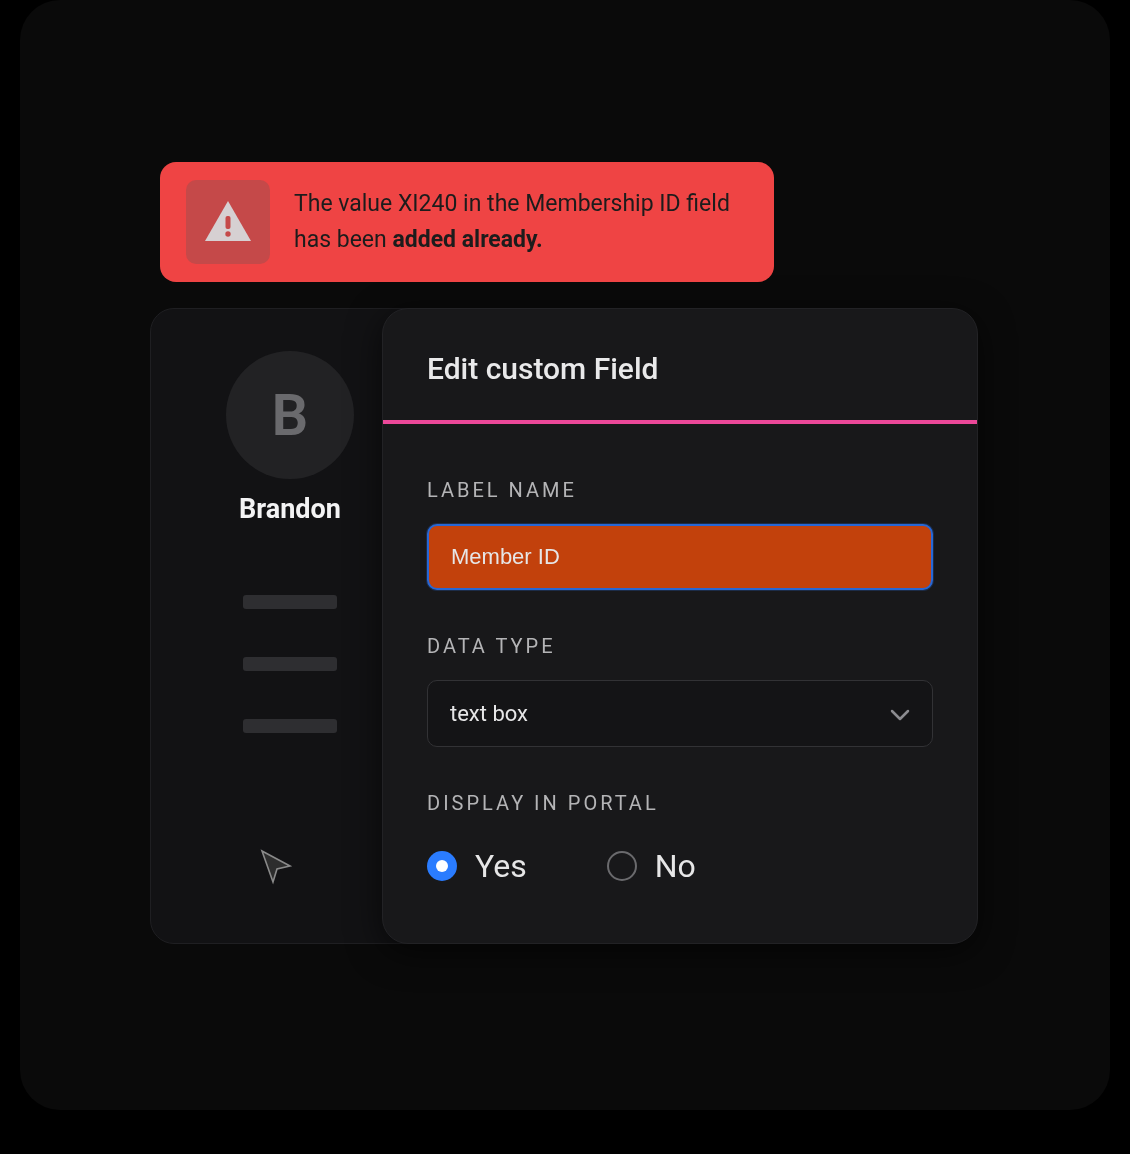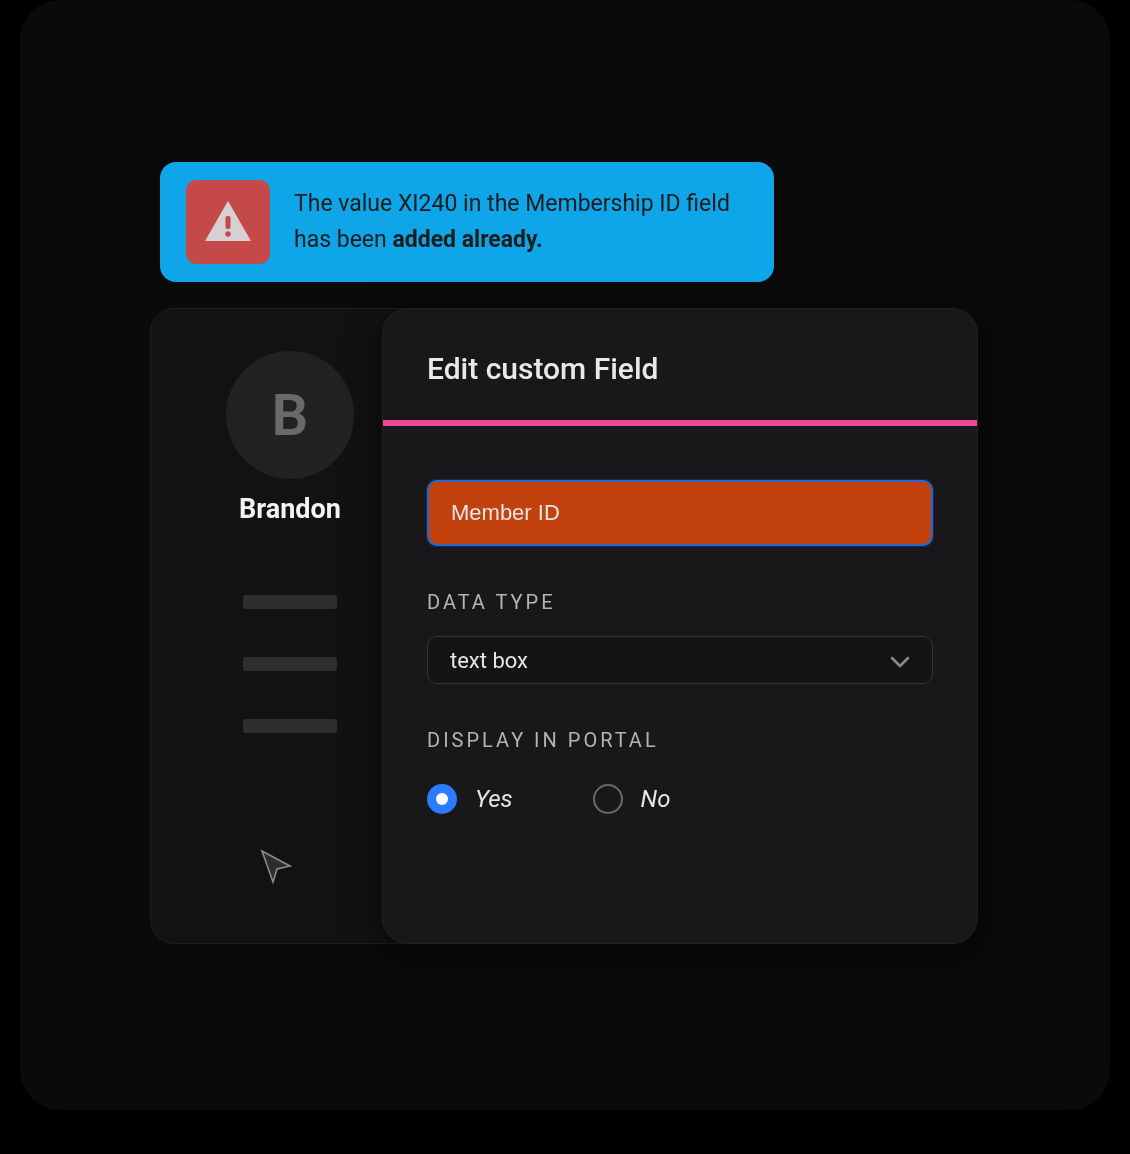--- a/index.html
+++ b/index.html
@@ -23,21 +23,21 @@
       position: relative;
     }
     
     
     .toast {
       position: absolute;
       top: 162px;
       left: 140px;
       width: 614px;
       height: 120px;
-      background: #0ea5e9;
+      background: #ef4444;
       border-radius: 16px;
       display: flex;
       align-items: center;
       padding: 16px 26px;
       gap: 24px;
       z-index: 30;
     }
     .toast-icon-box {
       width: 84px;
       height: 84px;
@@ -137,21 +137,21 @@
       width: 596px;
       height: 636px;
       background: #18181a;
       border-radius: 26px;
       border: 1px solid #222225;
       z-index: 10;
       box-shadow: 0 8px 34px rgba(0,0,0,0.6);
     }
     .panel-header {
       padding: 42px 44px 34px 44px;
-      border-bottom: 6px solid #ec4899;
+      border-bottom: 4px solid #ec4899;
     }
     .panel-title {
       color: #e9e9ea;
       font-size: 30px;
       font-weight: 500;
     }
     .panel-body {
       padding: 54px 44px 0 44px;
     }
     .field-group {
@@ -172,21 +172,21 @@
       border: 2px solid #2767d5;
       border-radius: 10px;
       color: #e6e6e7;
       font-size: 22px;
       padding: 0 22px;
       outline: none;
       box-shadow: 0 0 0 1px rgba(39,103,213,0.25);
     }
     .select-box {
       width: 100%;
-      height: 48px;
+      height: 67px;
       background: #141416;
       border: 1px solid #323235;
       border-radius: 10px;
       color: #e6e6e7;
       font-size: 22px;
       padding: 0 22px;
       display: flex;
       align-items: center;
       justify-content: space-between;
       cursor: pointer;
@@ -220,22 +220,21 @@
     }
     .radio-circle.selected::after {
       content: "";
       width: 12px;
       height: 12px;
       background: #fff;
       border-radius: 50%;
     }
     .radio-label {
       color: #e6e6e7;
-      font-size: 24px;
-      font-style: italic;
+      font-size: 32px;
     }
   </style>
 </head>
 <body>
 
 <div class="canvas">
 
   <div class="toast">
     <div class="toast-icon-box">
       <svg width="54" height="50" viewBox="0 0 54 50">
@@ -268,20 +267,21 @@
     </svg>
   </div>
 
   <div class="edit-panel">
     <div class="panel-header">
       <div class="panel-title">Edit custom Field</div>
     </div>
     <div class="panel-body">
 
       <div class="field-group">
+        <div class="field-label">LABEL NAME</div>
         <input class="text-input" type="text" value="Member ID" style="">
       </div>
 
       <div class="field-group">
         <div class="field-label">DATA TYPE</div>
         <div class="select-box">
           <span>text box</span>
           <span class="chev">
             <svg width="20" height="12" viewBox="0 0 20 12">
                 <path d="M2 2 L10 10 L18 2" stroke="#8c8c90" stroke-width="2.5" fill="none" stroke-linecap="round" stroke-linejoin="round"></path>

